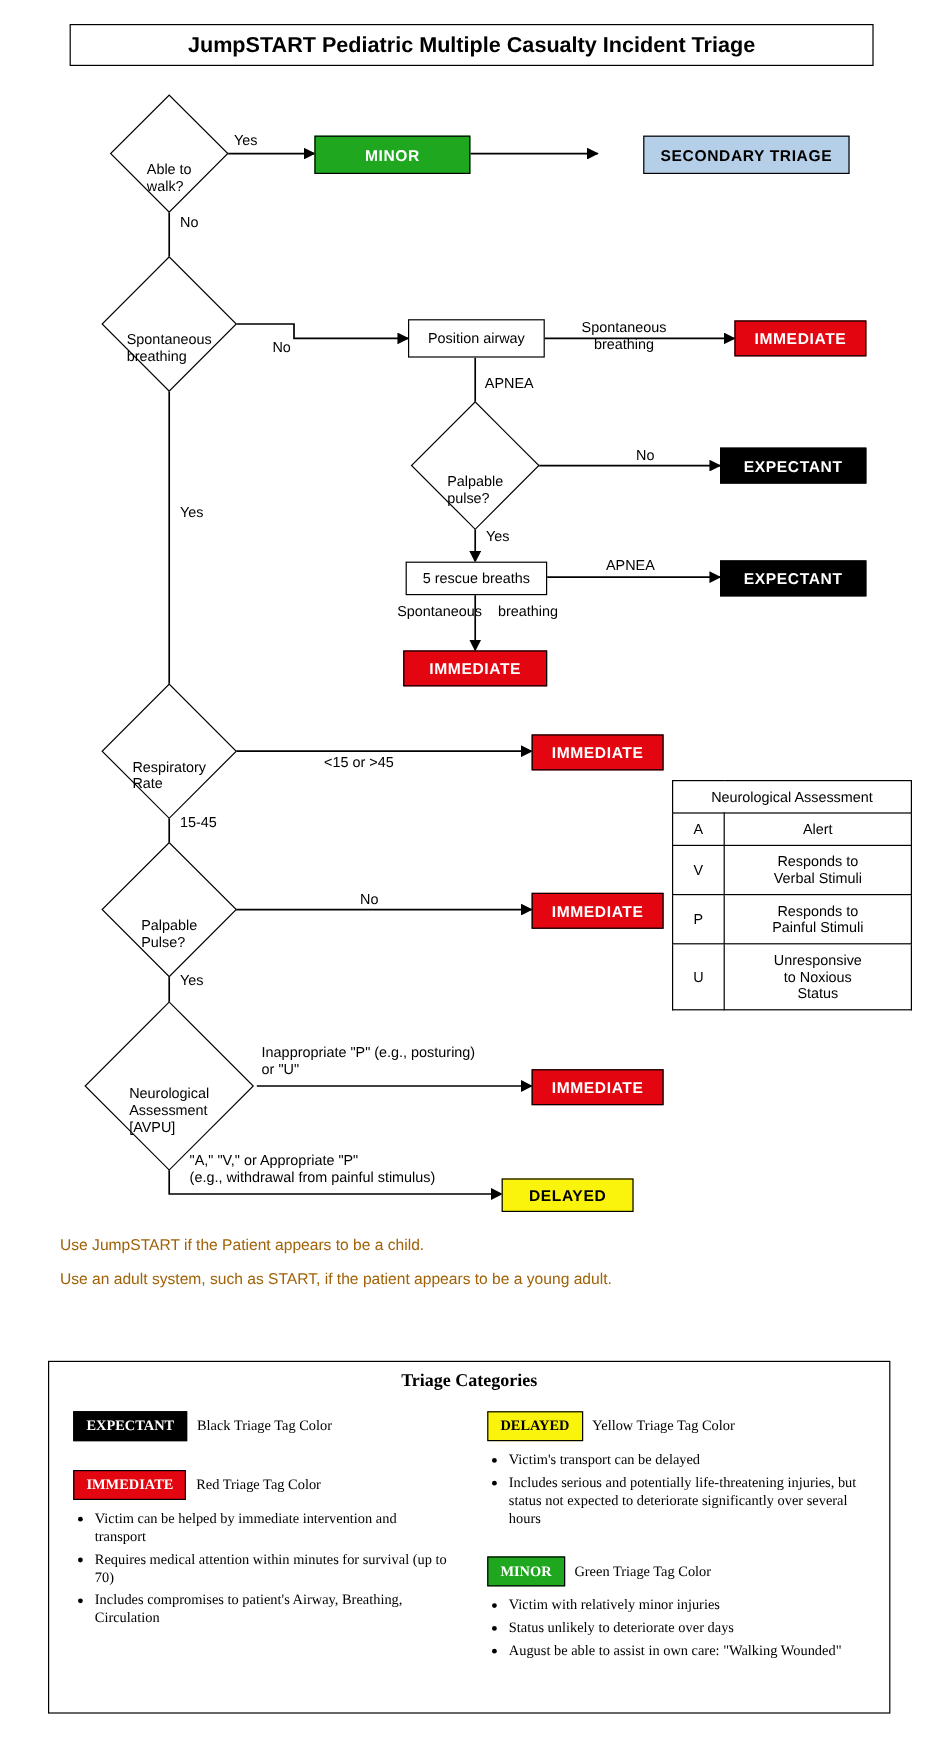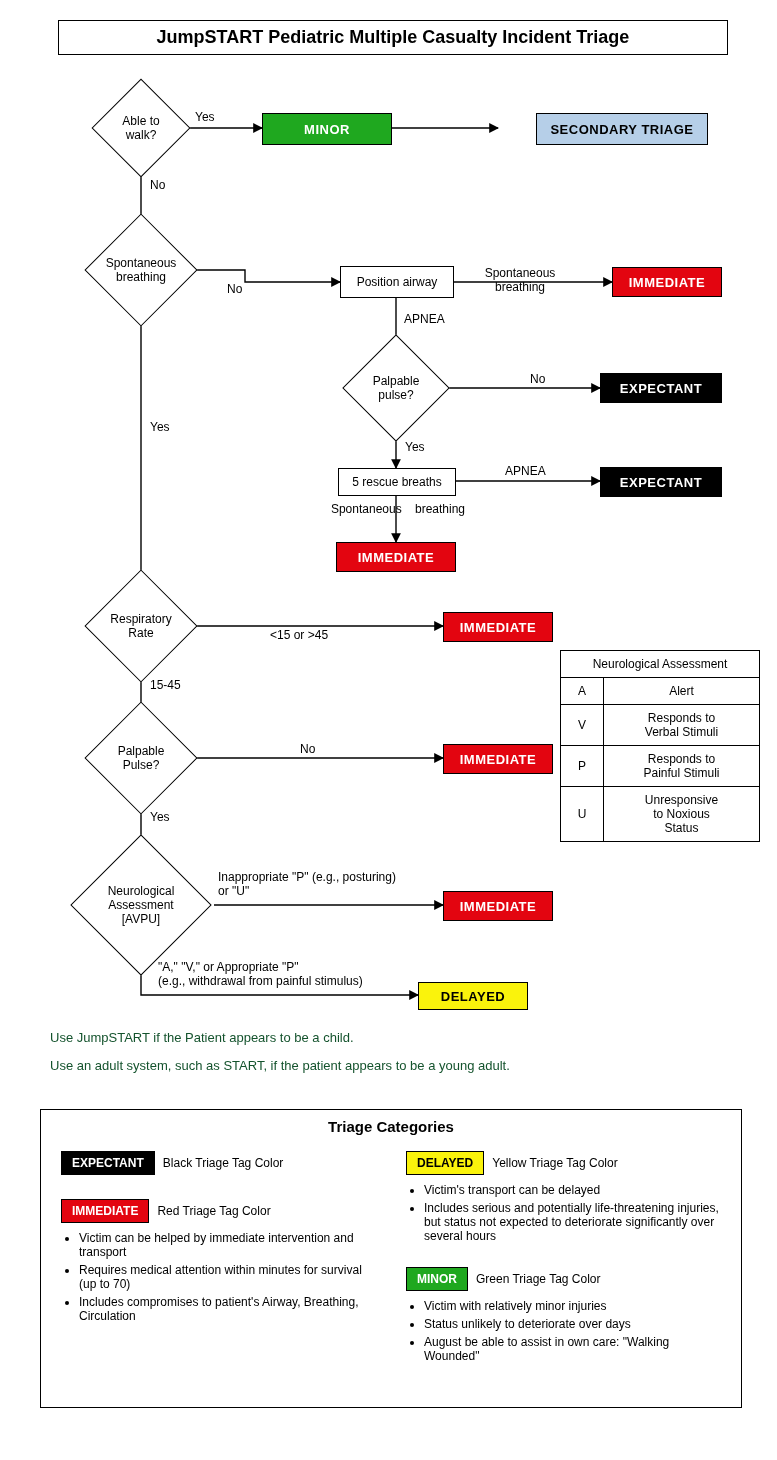--- a/index.html
+++ b/index.html
@@ -29,26 +29,27 @@
     width: 0; height: 0;
   }
   .diamond .shape {
     position: absolute;
     border: 1px solid #000;
     background: #fff;
     transform: rotate(45deg);
   }
   .diamond .label {
     position: absolute;
-    text-align: center;
+    text-align: left;
     font-size: 12px;
     display: flex;
     align-items: center;
     justify-content: center;
     pointer-events: none;
+    margin-top: 20px;
   }
   .rect {
     position: absolute;
     border: 1px solid #000;
     background: #fff;
     text-align: center;
     display: flex;
     align-items: center;
     justify-content: center;
     font-size: 12px;
@@ -70,21 +71,21 @@
   .tag.yellow { background: #faf30c; color: #000; }
   .edge-label {
     position: absolute;
     font-size: 12px;
     text-align: center;
     background: transparent;
   }
   .note {
     position: absolute;
     font-size: 13px;
-    color: #14532d;
+    color: #a16207;
   }
   .legend-box {
     position: absolute;
     border: 1px solid #000;
     background: #fff;
   }
   .legend-title {
     text-align: center;
     font-weight: bold;
     font-size: 15px;
@@ -282,21 +283,21 @@
           <td style="white-space:pre-line;">Unresponsive
 to Noxious
 Status</td>
         </tr>
   </tbody>
     </table>
 
   <div class="note" style="left:50px; top:1020px;">Use JumpSTART if the Patient appears to be a child.</div>
   <div class="note" style="left:50px; top:1048px;">Use an adult system, such as START, if the patient appears to be a young adult.</div>
 
-  <div class="legend-box" style="left:40px; top:1099px; width:700px;">
+  <div class="legend-box" style="left:40px; top:1124px; width:700px;font-family:Liberation Serif, serif;">
     <div class="legend-title">Triage Categories</div>
     <div class="legend-cols">
       <div class="legend-col">
         <div class="legend-item">
           <div class="legend-head">
             <span class="legend-tag black">EXPECTANT</span>
             <span class="legend-tag-desc">Black Triage Tag Color</span>
           </div>
         </div>
         <div class="legend-item">

